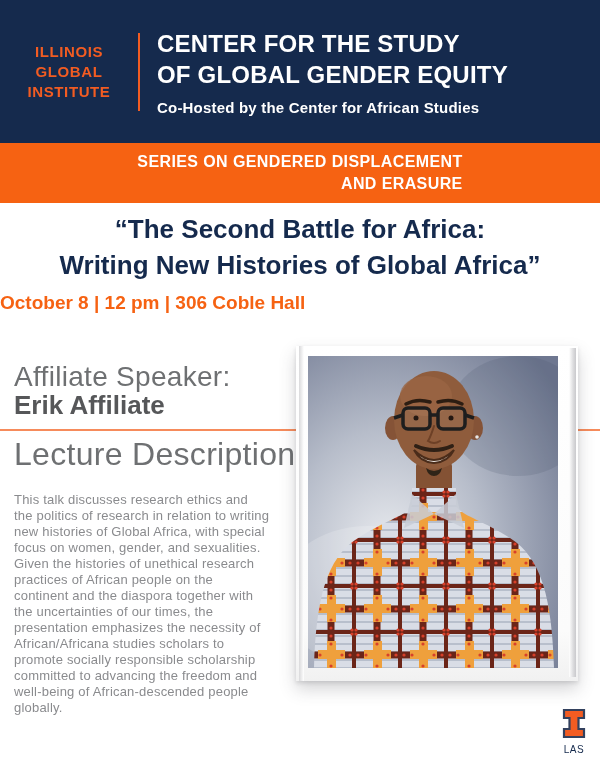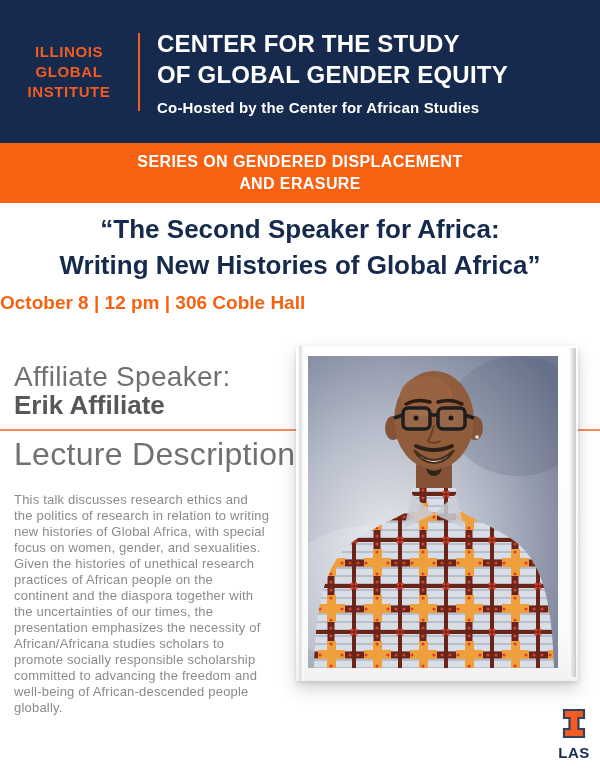--- a/index.html
+++ b/index.html
@@ -23,21 +23,21 @@
   .header-right { padding-left:17px; }
   .center-name {
     color:#fff; font-weight:bold; font-size:24px; line-height:31px;
     letter-spacing:.2px; white-space:pre-line;
   }
   .cohost { color:#fff; font-weight:bold; font-size:15px; margin-top:9px; letter-spacing:.2px; }
   
   .banner {
     position:absolute; top:143px; left:0; width:600px; height:60px;
     background:var(--banner_orange,#F66212); color:#fff;
-    display:flex; align-items:center; justify-content:center; text-align:center;
+    display:flex; align-items:center; justify-content:center; text-align:right;
     font-weight:bold; font-size:16px; line-height:22px; letter-spacing:.4px;
     white-space:pre-line;
   }
   
   .event-title {
     position:absolute; top:211px; left:0; width:600px; text-align:center;
     color:var(--navy,#152A4D); font-weight:bold; font-size:26px; line-height:36px;
     white-space:pre-line;
   }
   .event-details {
@@ -83,21 +83,21 @@
   .photo {
     position:absolute; left:12px; top:10px; width:250px; height:312px;
     overflow:hidden; background:#9aa2b4;
   }
   .photo svg { display:block; }
   
   .footer-logo {
     position:absolute; left:552px; top:708px; width:44px; text-align:center; z-index:3;
   }
   .footer-logo-text {
-    color:var(--navy,#152A4D); font-weight:bold; font-size:15px; letter-spacing:.5px;
+    color:var(--navy,#152A4D); font-weight:normal; font-size:10px; letter-spacing:.5px;
     margin-top:1px;
   }
 </style>
 </head>
 <body>
 
 <div class="poster">
 
   <div class="header">
     <div class="org-name">ILLINOIS
@@ -107,21 +107,21 @@
     <div class="header-right">
       <div class="center-name">CENTER FOR THE STUDY
 OF GLOBAL GENDER EQUITY</div>
       <div class="cohost">Co-Hosted by the Center for African Studies</div>
     </div>
   </div>
 
   <div class="banner">SERIES ON GENDERED DISPLACEMENT
 AND ERASURE</div>
 
-  <div class="event-title">“The Second Speaker for Africa:
+  <div class="event-title">“The Second Battle for Africa:
 Writing New Histories of Global Africa”</div>
   <div class="event-details">October 8 | 12 pm | 306 Coble Hall</div>
 
   <div class="rule"></div>
 
   <div class="speaker-label">Affiliate Speaker:</div>
   <div class="speaker-name">Erik Affiliate</div>
 
   <div class="lecture-heading">Lecture Description:</div>
   <div class="lecture-description">This talk discusses research ethics and the politics of research in relation to writing new histories of Global Africa, with special focus on women, gender, and sexualities. Given the histories of unethical research practices of African people on the continent and the diaspora together with the uncertainties of our times, the presentation emphasizes the necessity of African/Africana studies scholars to promote socially responsible scholarship committed to advancing the freedom and well-being of African-descended people globally.</div>

